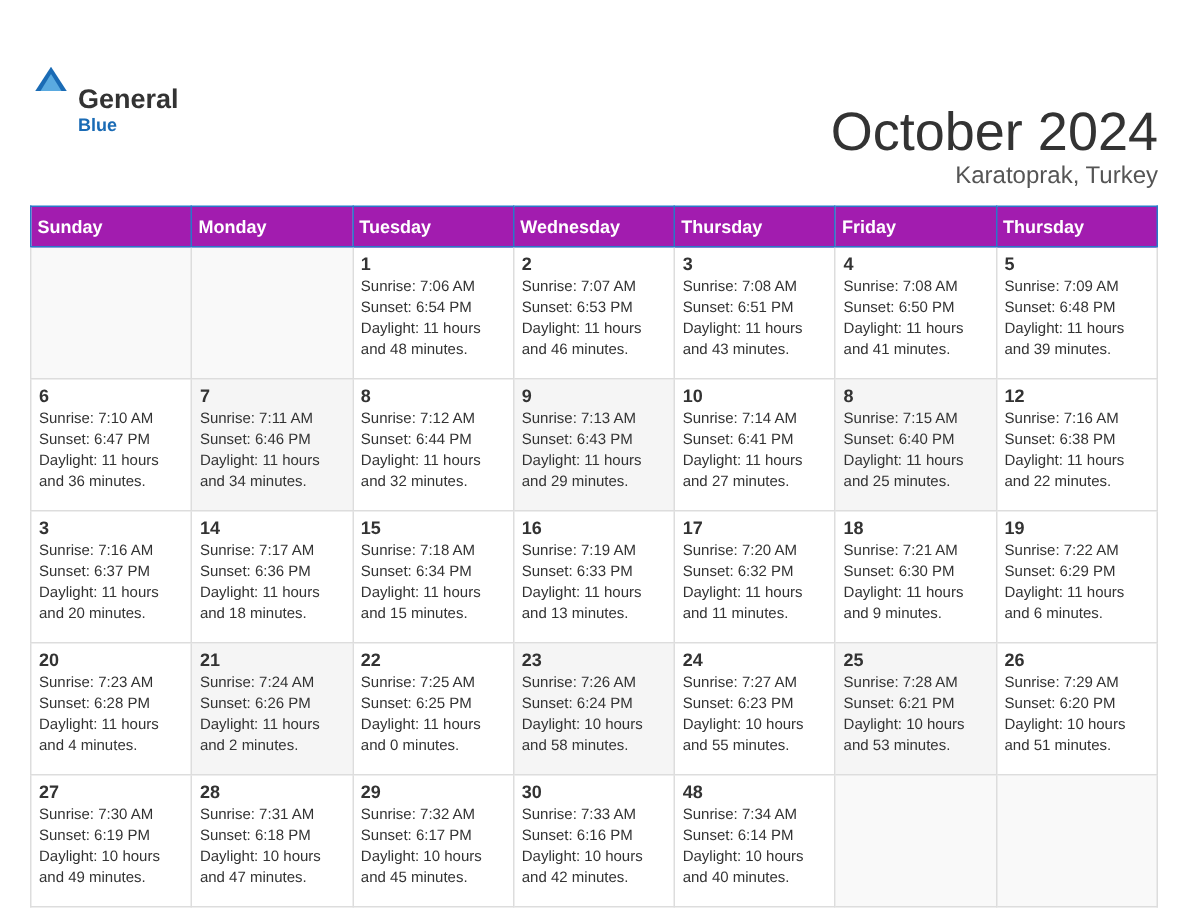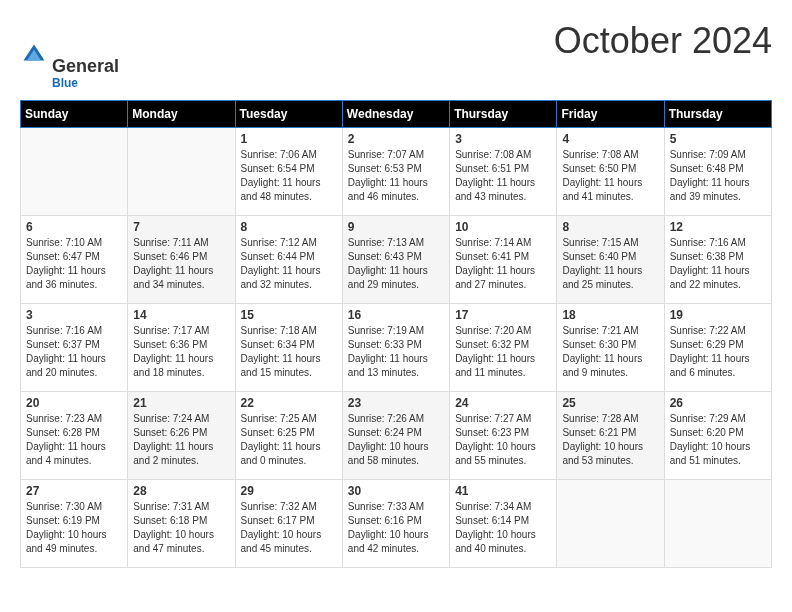--- a/index.html
+++ b/index.html
@@ -36,37 +36,38 @@
       font-size: 12px;
       font-weight: bold;
       color: #1a6bb5;
     }
     .logo-icon {
       width: 28px;
       height: 28px;
     }
     .title-block {
       text-align: right;
+      margin-top: 47px;
     }
     .month-title {
       font-size: 36px;
       font-weight: normal;
       color: #333;
     }
     .location-title {
       font-size: 16px;
       color: #555;
     }
     table {
       width: 100%;
       border-collapse: collapse;
       table-layout: fixed;
     }
     thead tr th {
-      background: #000000;
+      background: #a21caf;
       color: #fff;
       padding: 6px 4px;
       font-size: 12px;
       font-weight: bold;
       text-align: left;
       border: 1px solid #2878c8;
     }
     tbody tr td {
       vertical-align: top;
       padding: 4px 5px;
@@ -109,20 +110,21 @@
       <polygon points="20,5 35,28 5,28" fill="#1a6bb5"></polygon>
       <polygon points="20,12 30,28 10,28" fill="#5aaae0"></polygon>
     </svg>
     <div class="logo-text">
       <span class="logo-general">General</span>
       <span class="logo-blue">Blue</span>
     </div>
   </div>
   <div class="title-block">
     <div class="month-title">October 2024</div>
+    <div class="location-title">Karatoprak, Turkey</div>
   </div>
 </div>
 
 <table>
   <thead>
     <tr>
     <th>Sunday</th>
         <th>Monday</th>
         <th>Tuesday</th>
         <th>Wednesday</th>
@@ -257,20 +259,20 @@
         </td>
         <td>
           <span class="day-num">29</span>
           <div class="day-detail">Sunrise: 7:32 AM<br>Sunset: 6:17 PM<br>Daylight: 10 hours and 45 minutes.</div>
         </td>
         <td>
           <span class="day-num">30</span>
           <div class="day-detail">Sunrise: 7:33 AM<br>Sunset: 6:16 PM<br>Daylight: 10 hours and 42 minutes.</div>
         </td>
         <td>
-          <span class="day-num">41</span>
+          <span class="day-num">48</span>
           <div class="day-detail">Sunrise: 7:34 AM<br>Sunset: 6:14 PM<br>Daylight: 10 hours and 40 minutes.</div>
         </td>
         <td class="empty-cell"></td>
         <td class="empty-cell"></td>
       </tr>
     </tbody>
 </table>
 
 </body></html>

